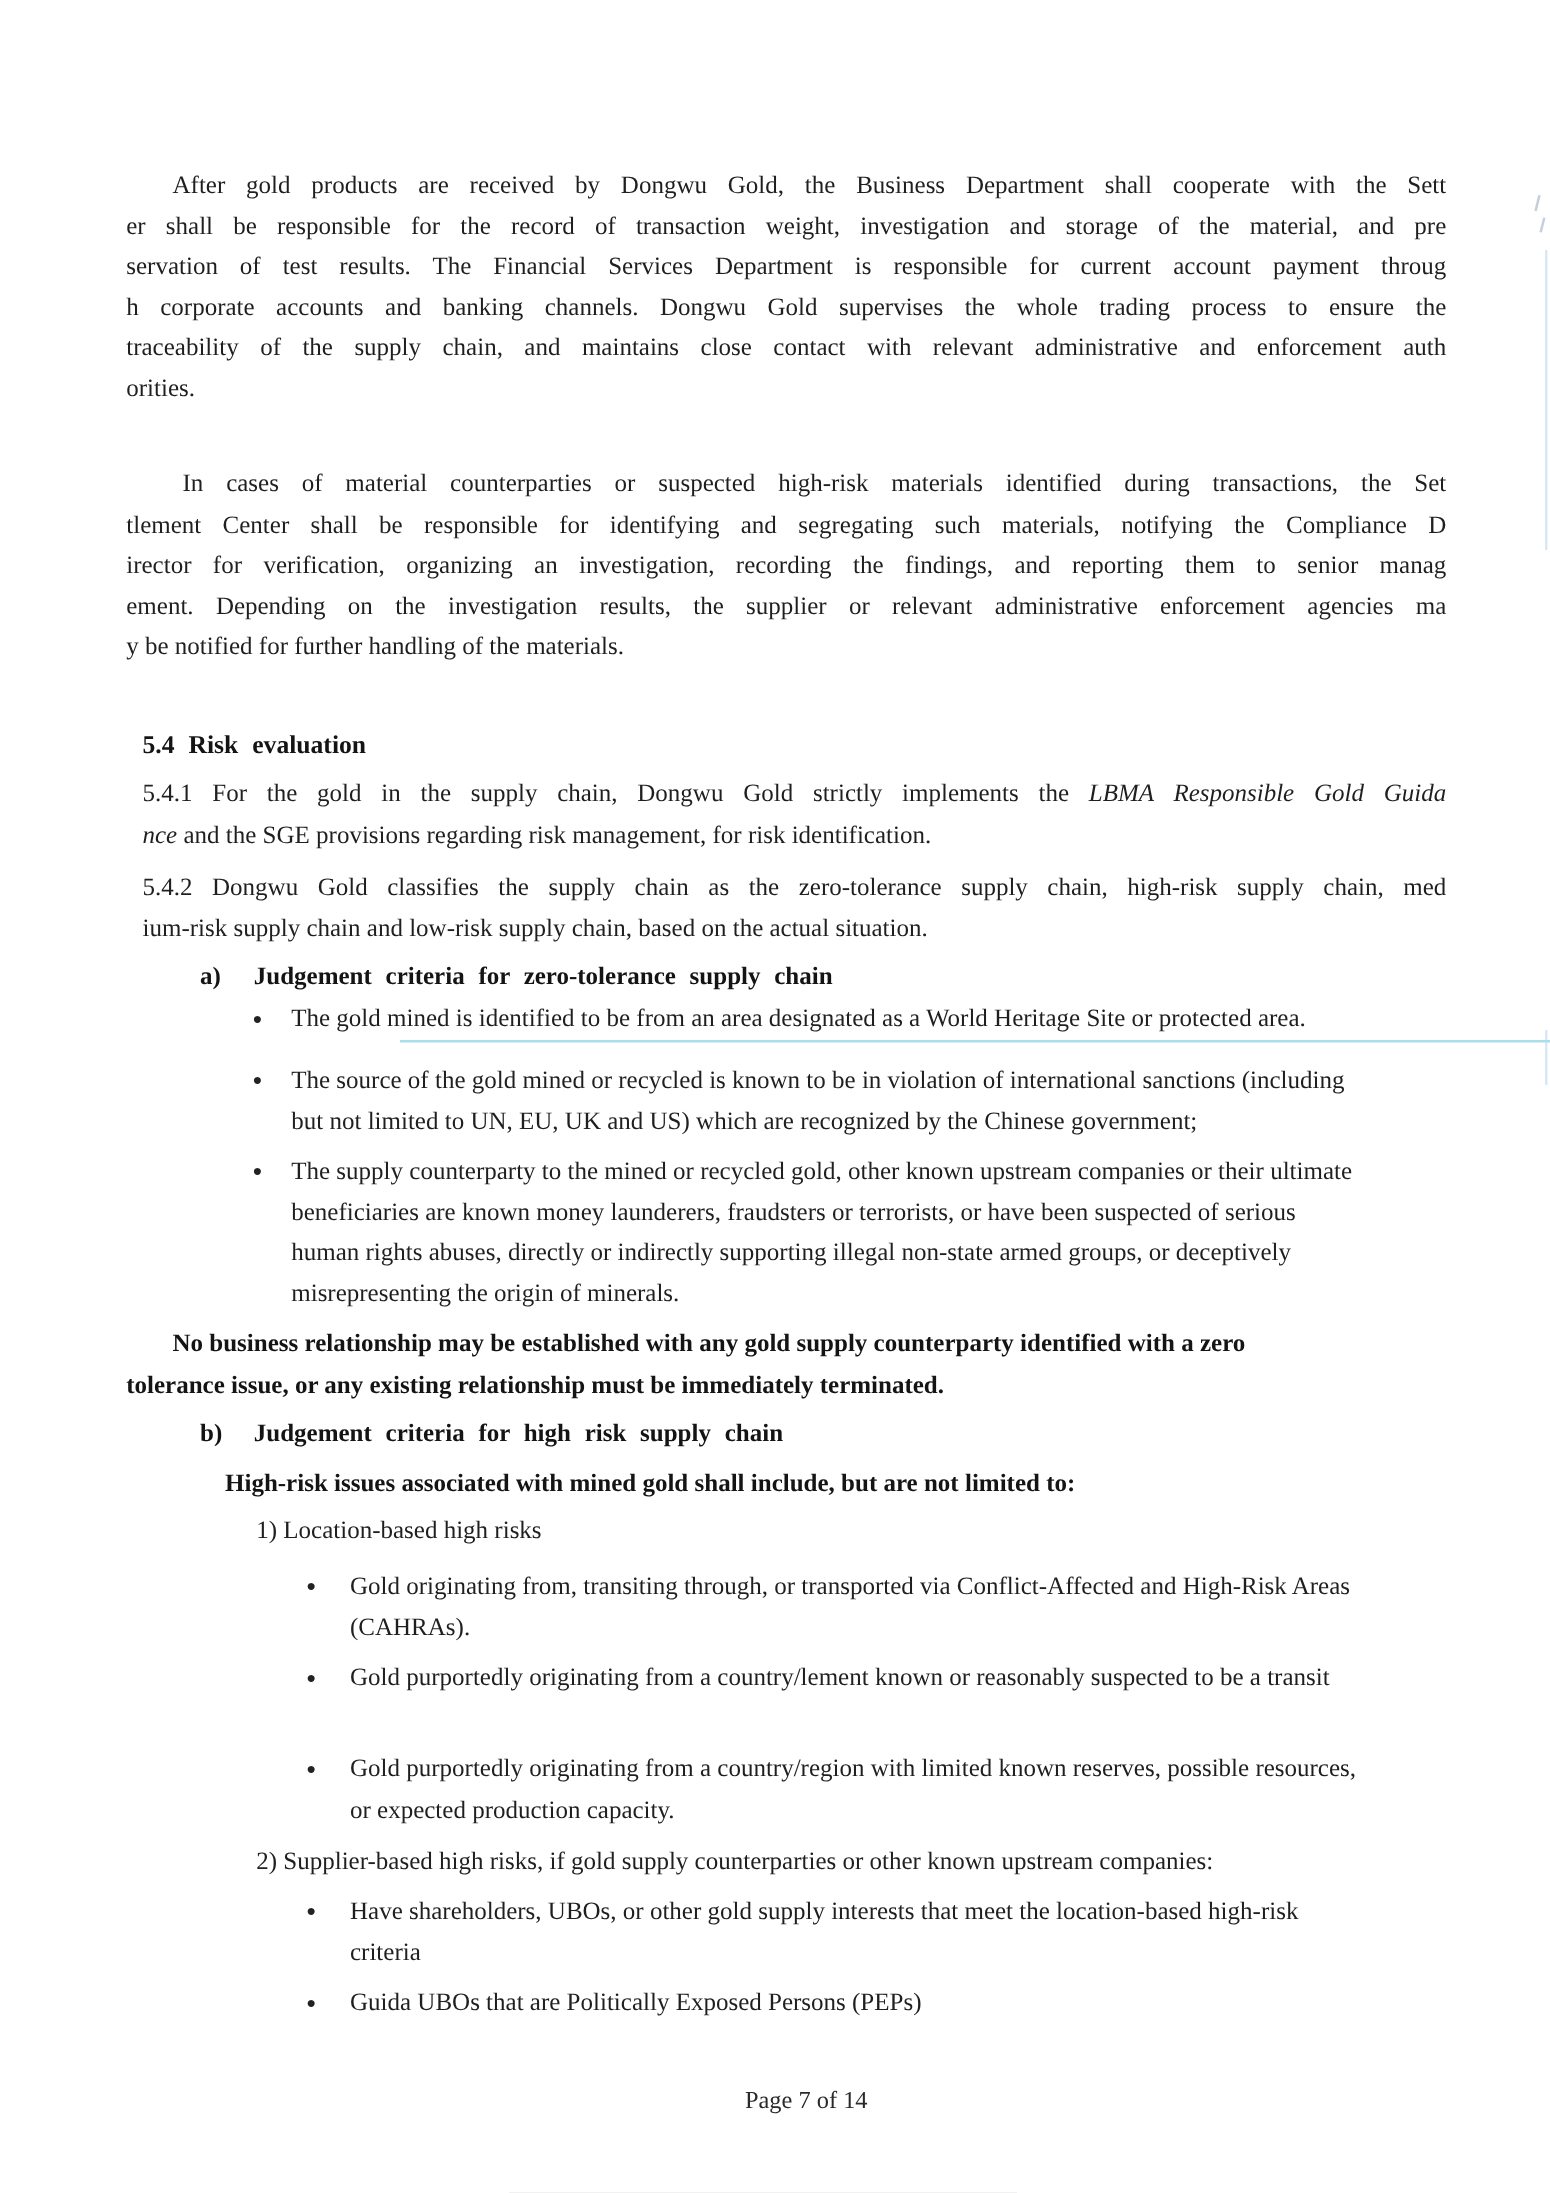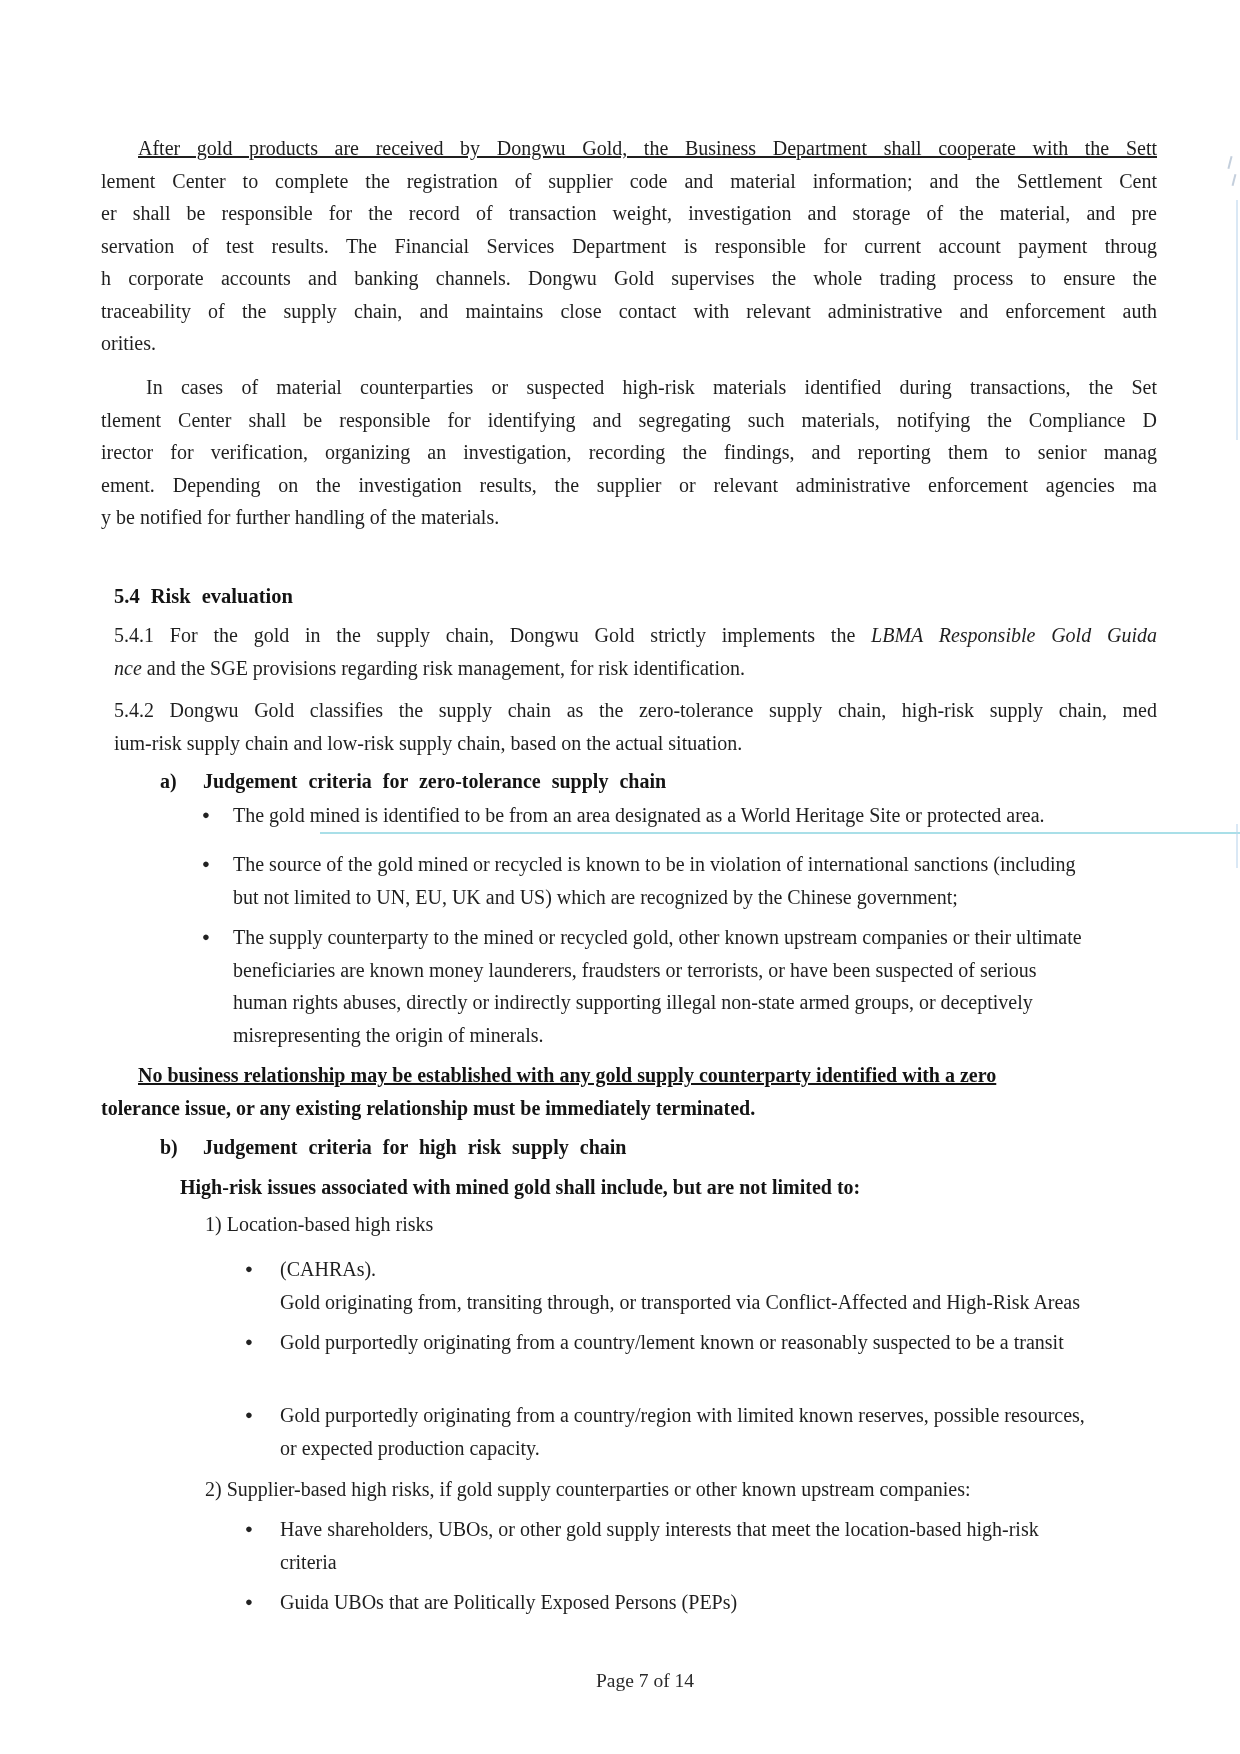--- a/index.html
+++ b/index.html
@@ -13,21 +13,21 @@
     overflow:hidden;
   }
   .abs{position:absolute;}
   .ln{line-height:32.5px;font-size:20px;}
   .j{text-align:justify;text-align-last:justify;}
   .nw{white-space:nowrap;}
   .b{font-weight:bold;color:#141414;}
   .it{font-style:italic;}
   .par{left:101px;width:1056px;}
   .clause{left:114px;width:1043px;}
-  .ind37{text-indent:37px;text-decoration:underline;}
+  .ind37{text-indent:37px;}
   .ind45{text-indent:45px;}
   .sec-head{left:114px;font-size:20.5px;word-spacing:6px;}
   .crit-head{left:160px;display:flex;}
   .crit-head .marker{width:43px;flex:0 0 43px;}
   .crit-head .title{word-spacing:6px;white-space:nowrap;}
   .bullet{display:flex;}
   .bullet .dot{font-size:13px;line-height:32.5px;flex:0 0 auto;color:#222;}
   .bul1{left:202px;}
   .bul1 .dot{width:31px;}
   .bul2{left:245px;}
@@ -40,21 +40,20 @@
   .edge-tick{width:2px;height:13px;background:#93a8c0;opacity:.55;transform:rotate(14deg);}
   .edge-vline{width:2px;background:#bcd6ec;opacity:.55;}
 </style>
 </head>
 <body>
 
 <div class="page">
 
   <div class="abs par" style="top:132px">
     <div class="ln j ind37">After gold products are received by Dongwu Gold, the Business Department shall cooperate with the Sett</div>
-    <div class="ln j">lement Center to complete the registration of supplier code and material information; and the Settlement Cent</div>
     <div class="ln j">er shall be responsible for the record of transaction weight, investigation and storage of the material, and pre</div>
     <div class="ln j">servation of test results. The Financial Services Department is responsible for current account payment throug</div>
     <div class="ln j">h corporate accounts and banking channels. Dongwu Gold supervises the whole trading process to ensure the</div>
     <div class="ln j">traceability of the supply chain, and maintains close contact with relevant administrative and enforcement auth</div>
     <div class="ln nw">orities.</div>
   </div>
 
   <div class="abs par" style="top:371px">
     <div class="ln j ind45">In cases of material counterparties or suspected high-risk materials identified during transactions, the Set</div>
     <div class="ln j">tlement Center shall be responsible for identifying and segregating such materials, notifying the Compliance D</div>
@@ -117,22 +116,22 @@
     <span class="title">Judgement criteria for high risk supply chain</span>
   </div>
 
   <div class="abs intro ln b nw" style="top:1171px">High-risk issues associated with mined gold shall include, but are not limited to:</div>
 
   <div class="abs numline ln nw" style="top:1208px">1) Location-based high risks</div>
 
   <div class="abs bullet bul2" style="top:1253px">
     <span class="dot">●</span>
     <div class="btxt">
+      <div class="ln nw">Gold originating from, transiting through, or transported via Conflict-Affected and High-Risk Areas</div>
       <div class="ln nw">(CAHRAs).</div>
-      <div class="ln nw">Gold originating from, transiting through, or transported via Conflict-Affected and High-Risk Areas</div>
     </div>
   </div>
 
   <div class="abs bullet bul2" style="top:1326px">
     <span class="dot">●</span>
     <div class="btxt">
       <div class="ln nw">Gold purportedly originating from a country/lement known or reasonably suspected to be a transit</div>
     </div>
   </div>
 

